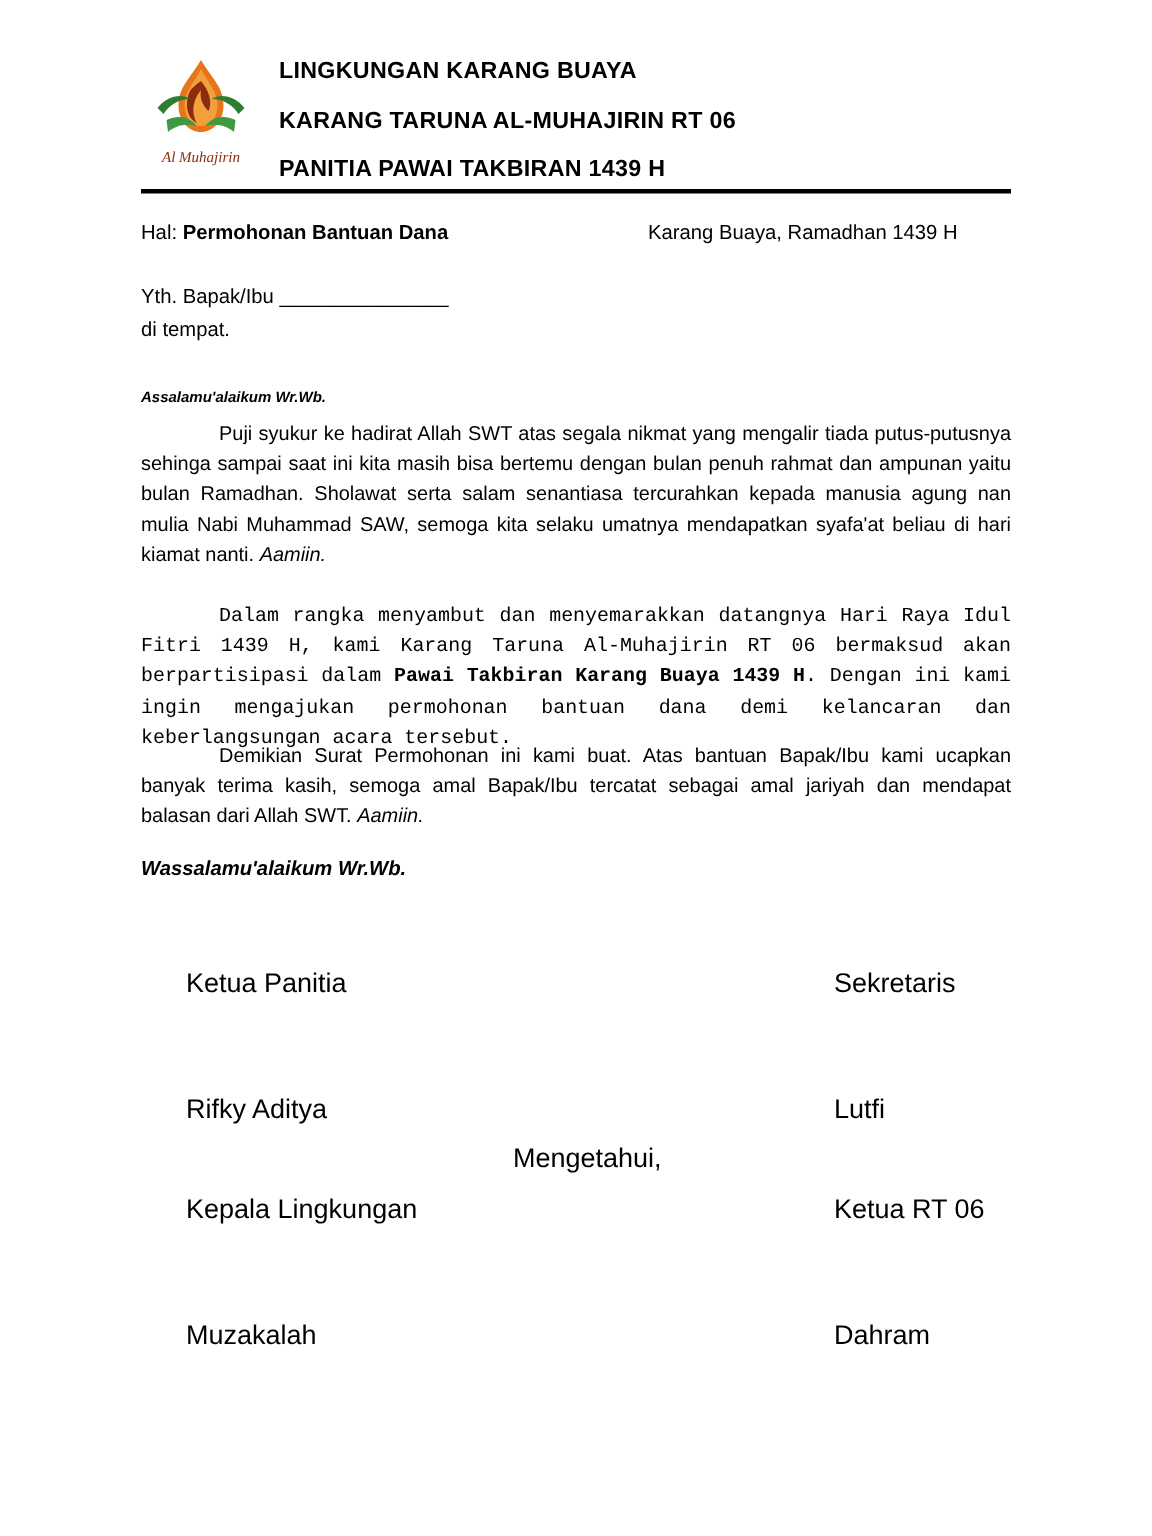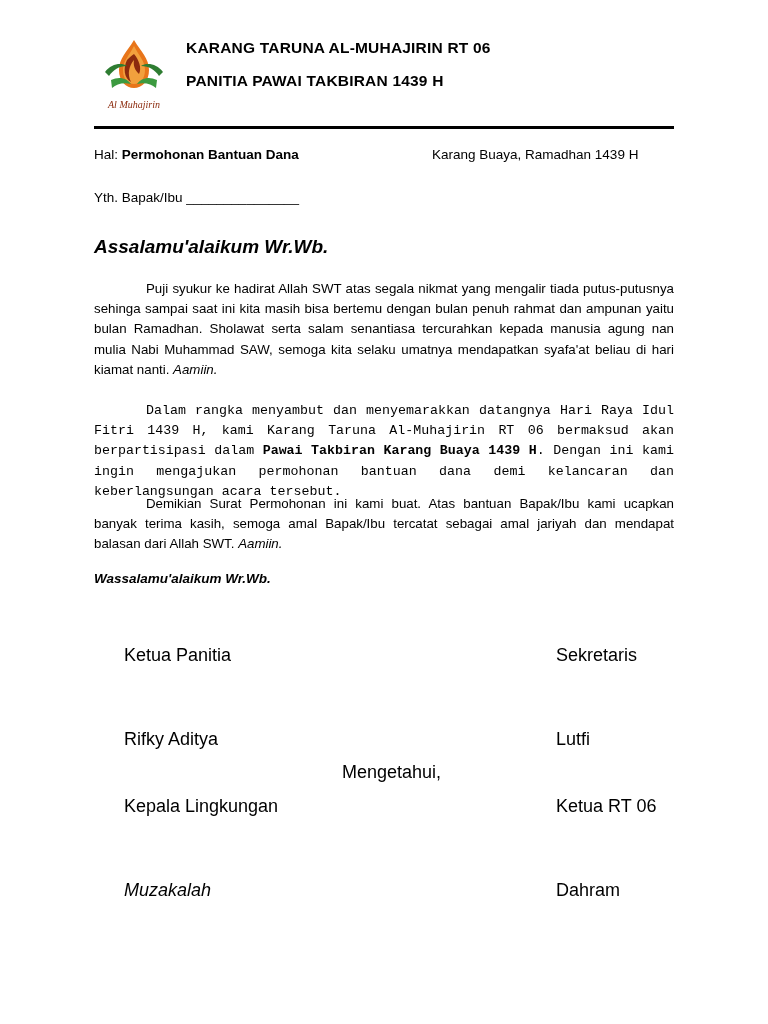--- a/index.html
+++ b/index.html
@@ -91,22 +91,22 @@
     left: 94px;
     top: 188px;
     font-size: 13.5px;
     line-height: 1.45;
   }
   .addressee .line2 { margin-top: 2px; }
 
   .salam {
     position: absolute;
     left: 94px;
-    top: 236px;
-    font-size: 19px;
+    top: 260px;
+    font-size: 10px;
     font-style: italic;
     font-weight: bold;
   }
 
   .para {
     position: absolute;
     left: 94px;
     width: 580px;
     font-size: 13.3px;
     line-height: 1.52;
@@ -136,21 +136,21 @@
     font-size: 18px;
     white-space: nowrap;
   }
   .sig-ketua-panitia  { left: 124px; top: 645px; }
   .sig-sekretaris     { left: 556px; top: 645px; }
   .sig-rifky          { left: 124px; top: 729px; }
   .sig-lutfi          { left: 556px; top: 729px; }
   .sig-mengetahui     { left: 342px; top: 762px; }
   .sig-kepala         { left: 124px; top: 796px; }
   .sig-ketua-rt       { left: 556px; top: 796px; }
-  .sig-muzakalah      { left: 124px; top: 880px; font-style: italic; }
+  .sig-muzakalah      { left: 124px; top: 880px; }
   .sig-dahram         { left: 556px; top: 880px; }
 </style>
 </head>
 <body>
 
 <div class="page">
 
   <div class="letterhead">
     <div class="logo-wrap">
       <svg class="logo-svg" width="74" height="82" viewBox="0 0 74 82" aria-hidden="true">
@@ -159,34 +159,36 @@
         <path d="M37 10 C32 20, 26 25, 26 34 C26 43, 31 48, 37 48 C43 48, 48 43, 48 34 C48 25, 42 20, 37 10 Z" fill="#F2A03D"></path>
         <path d="M30 24 C26 32, 27 42, 34 46 C30 38, 32 30, 37 24 C36 30, 38 34, 42 38 C45 32, 42 24, 37 18 C34 20, 32 22, 30 24 Z" fill="#8C2B0E"></path>
         <path d="M8 36 C14 28, 24 26, 30 30 C22 30, 16 34, 12 40 Z" fill="#2E7D32"></path>
         <path d="M66 36 C60 28, 50 26, 44 30 C52 30, 58 34, 62 40 Z" fill="#2E7D32"></path>
         <path d="M14 44 C22 40, 30 42, 34 48 C26 46, 20 48, 15 52 Z" fill="#3C9A40"></path>
         <path d="M60 44 C52 40, 44 42, 40 48 C48 46, 54 48, 59 52 Z" fill="#3C9A40"></path>
         <text x="37" y="72" font-family="'Liberation Serif', serif" font-size="10" font-style="italic" fill="#8C2B0E" text-anchor="middle">Al Muhajirin</text>
       </svg>
     </div>
     <div class="head-lines">
+      <div class="head-line">LINGKUNGAN KARANG BUAYA</div>
       <div class="head-line">KARANG TARUNA AL-MUHAJIRIN RT 06</div>
       <div class="head-line">PANITIA PAWAI TAKBIRAN 1439 H</div>
     </div>
   </div>
 
   <div class="rule"></div>
 
   <div class="hal-row">
     <div class="hal-left"><span>Hal: </span><b>Permohonan Bantuan Dana</b></div>
     <div class="hal-right">Karang Buaya, Ramadhan 1439 H</div>
   </div>
 
   <div class="addressee">
     <div>Yth. Bapak/Ibu _______________</div>
+    <div class="line2">di tempat.</div>
   </div>
 
   <div class="salam">Assalamu'alaikum Wr.Wb.</div>
 
   <div class="para" id="p1"><span class="indent"></span><span>Puji syukur ke hadirat Allah SWT atas segala nikmat yang mengalir tiada putus-putusnya sehinga sampai saat ini kita masih bisa bertemu dengan bulan penuh rahmat dan ampunan yaitu bulan Ramadhan. Sholawat serta salam senantiasa tercurahkan kepada manusia agung nan mulia Nabi Muhammad SAW, semoga kita selaku umatnya mendapatkan syafa'at beliau di hari kiamat nanti. </span><i>Aamiin.</i></div>
 
   <div class="para" id="p2"><span class="indent"></span><span>Dalam rangka menyambut dan menyemarakkan datangnya Hari Raya Idul Fitri 1439 H, kami Karang Taruna Al-Muhajirin RT 06 bermaksud akan berpartisipasi dalam </span><b>Pawai Takbiran Karang Buaya 1439 H</b><span>. Dengan ini kami ingin mengajukan permohonan bantuan dana demi kelancaran dan keberlangsungan acara tersebut.</span></div>
 
   <div class="para" id="p3"><span class="indent"></span><span>Demikian Surat Permohonan ini kami buat. Atas bantuan Bapak/Ibu kami ucapkan banyak terima kasih, semoga amal Bapak/Ibu tercatat sebagai amal jariyah dan mendapat balasan dari Allah SWT. </span><i>Aamiin.</i></div>
 

